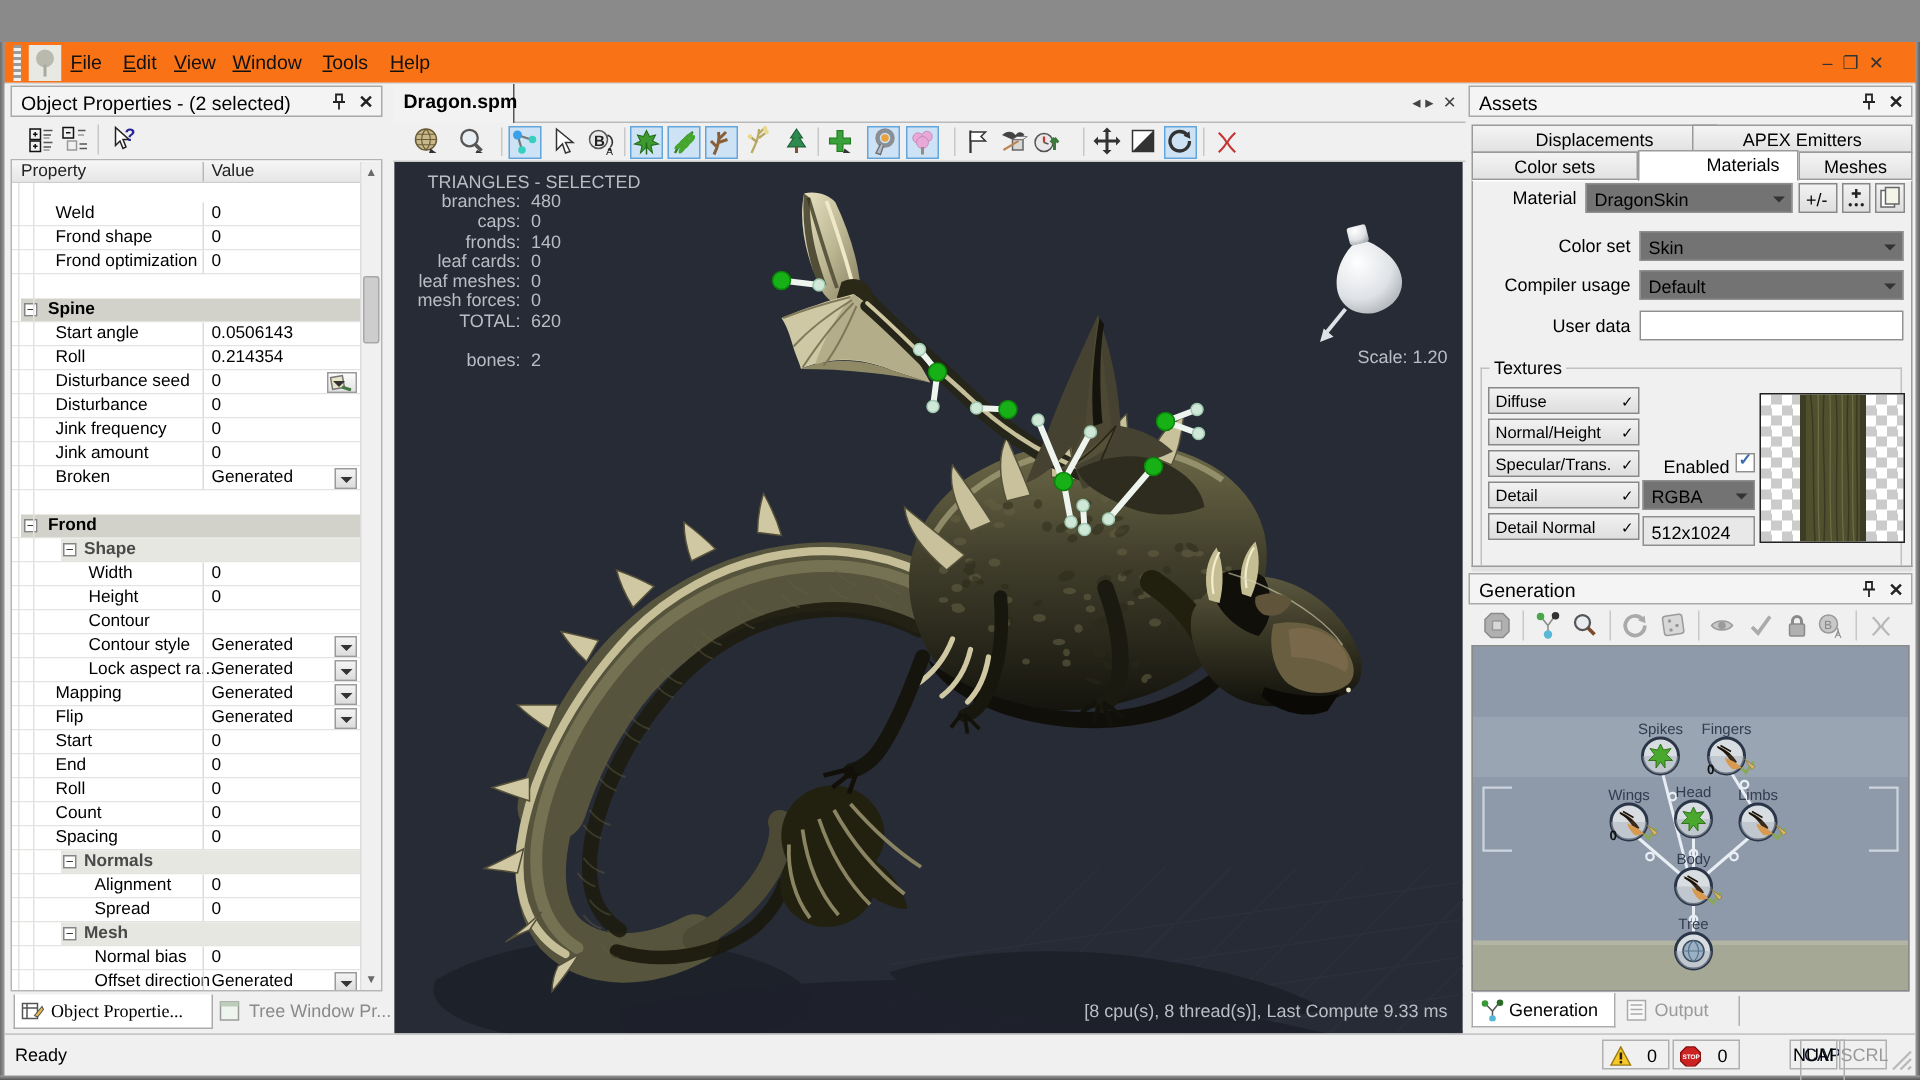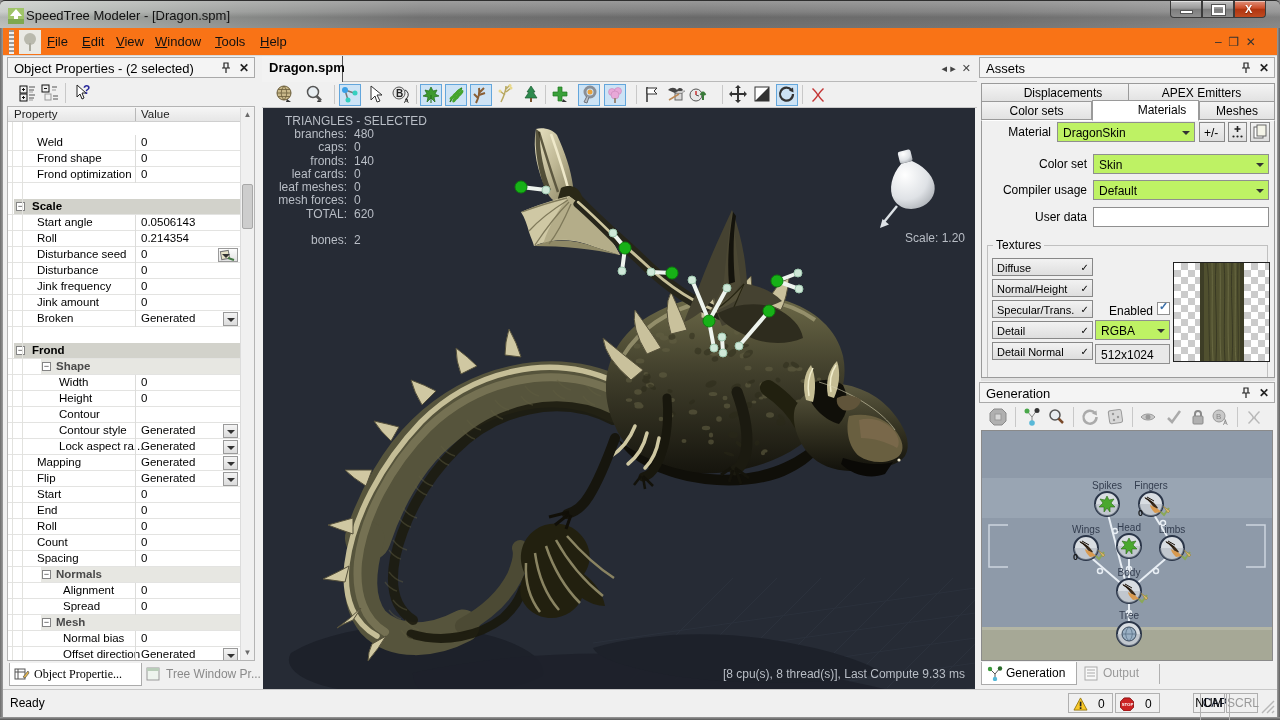--- a/index.html
+++ b/index.html
@@ -87,56 +87,36 @@
 .ti { position:absolute; top:2px; width:22px; height:22px; }
 .ti.sel { border:1px solid #63a6dc; background:#cde3f5; }
 .tsep { position:absolute; top:3px; width:1px; height:19px; background:#c8c8c8; }
 #viewport { position:absolute; left:1px; top:52px; width:712px; height:581px; background:#262b35;text-decoration:underline; }
 
 
 #rp { position:absolute; left:976px; top:0; width:296px; height:633px; }
 .rtab { position:absolute; height:19px; background:linear-gradient(180deg,#f4f4f4,#e2e2e2); border:1px solid #9a9a9a; text-align:center; font-size:12px; padding-top:2px; }
 .rtab.active { background:#fff; height:21px; z-index:2;padding-left:33px; }
 .field { position:absolute; height:20px; background:#fff; border:1px solid #8f8f8f; font-size:12px; }
-.combo { position:absolute; height:20px; background:#bef264; border:1px solid #8f8f8f; font-size:12px; }
+.combo { position:absolute; height:20px; background:#737373; border:1px solid #8f8f8f; font-size:12px; }
 .combo .tx { position:absolute; left:5px; top:3px; }
 .combo .ar { position:absolute; right:4px; top:8px; border-left:4px solid transparent; border-right:4px solid transparent; border-top:4px solid #333; }
 .rlabel { position:absolute; font-size:12px; color:#000; text-align:right; }
 .texbtn { position:absolute; left:13px; width:101px; height:18px; background:linear-gradient(180deg,#f2f2f2,#dedede); border:1px solid #888; font-size:12px; }
 .texbtn .t { position:absolute; left:4px; top:3px; font-size:11px; white-space:nowrap; }
 .texbtn .chk { position:absolute; right:3px; top:3px; font-size:10px; }
 
 
 #statusbar { position:absolute; left:3px; top:689px; width:1274px; height:28px; background:#f0f0f0; border-top:1px solid #c8c8c8; }
 #statusbar .ready { position:absolute; left:7px; top:6px; font-size:12px; }
 .sbox { position:absolute; top:4px; height:18px; border:1px solid #b0b0b0; font-size:12px; text-align:center; padding-top:2px; }
 </style>
 </head>
 <body>
 <div id="win">
-  <div id="titlebar">
-    <div class="sheen"></div>
-    <svg id="appicon" viewBox="0 0 16 16">
-        <rect x="0" y="0" width="16" height="16" fill="#9fc468"></rect>
-        <path d="M8 1 L14 8 L10 8 L10 13 L6 13 L6 8 L2 8 Z" fill="#fff"></path>
-        <rect x="0" y="11" width="16" height="5" fill="#7ea84e"></rect>
-      </svg>
-    <div id="apptitle">SpeedTree Modeler - [Dragon.spm]</div>
-    <div class="capbtns" style="right:14px;">
-      <div class="capbtn first">
-          <div class="glyph-min"></div>
-        </div>
-      <div class="capbtn">
-          <div class="glyph-max"></div>
-        </div>
-      <div class="capbtn close">
-          <div class="glyph-x">X</div>
-        </div>
-    </div>
-  </div>
   <div id="menubar">
     <div style="position:absolute;left:6px;top:2px;width:8px;height:24px;background-image:repeating-linear-gradient(180deg,#9a9a9a 0 2px,#f0f0f0 2px 4px);width:5px;"></div>
     <svg style="position:absolute;left:16px;top:2px;" width="22" height="24" viewBox="0 0 22 24">
         <rect width="22" height="24" fill="#e9e9e4"></rect>
         <circle cx="11" cy="9" r="6" fill="#b9b9ad"></circle>
         <rect x="10" y="13" width="2" height="8" fill="#a9a99d"></rect>
       </svg>
     <div class="menuitem" style="left:44px;"><u>F</u>ile</div>
     <div class="menuitem" style="left:79px;"><u>E</u>dit</div>
     <div class="menuitem" style="left:113px;"><u>V</u>iew</div>
@@ -199,21 +179,21 @@
               <span class="pv">0</span>
             </div>
 <div class="grow" style="top:25px;">
               <span class="pn" style="left:29px;">Frond optimization</span>
               <div class="vline"></div>
               <span class="pv">0</span>
             </div>
 <div class="grow" style="top:41px;background:#fff;border-bottom:none;"></div>
 <div class="grow cat" style="top:57px;">
               <div class="pbox" style="left:8px;">−</div>
-              <span class="pn" style="left:24px;">Scale</span>
+              <span class="pn" style="left:24px;">Spine</span>
             </div>
 <div class="grow" style="top:73px;">
               <span class="pn" style="left:29px;">Start angle</span>
               <div class="vline"></div>
               <span class="pv">0.0506143</span>
             </div>
 <div class="grow" style="top:89px;">
               <span class="pn" style="left:29px;">Roll</span>
               <div class="vline"></div>
               <span class="pv">0.214354</span>

